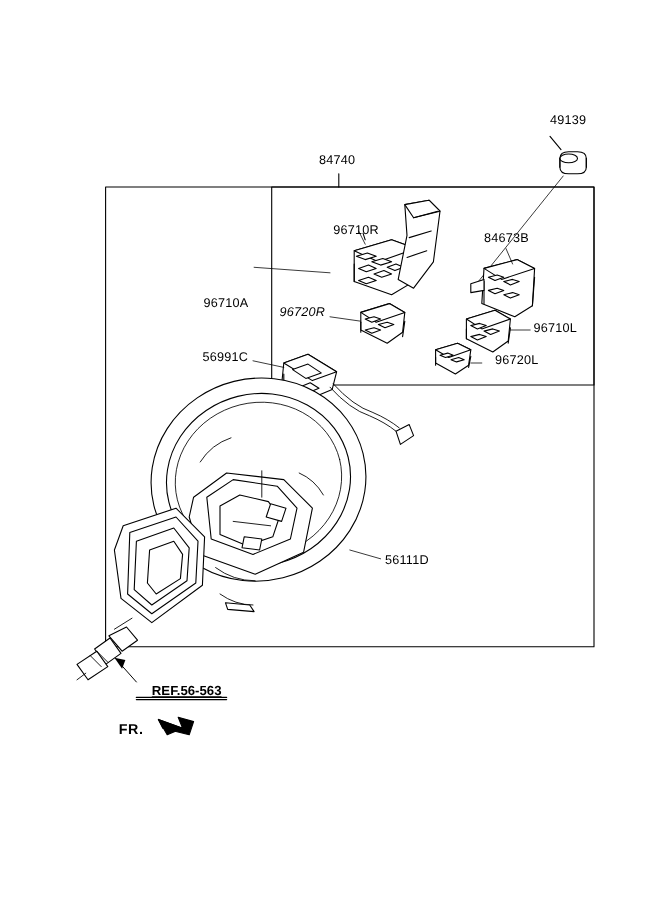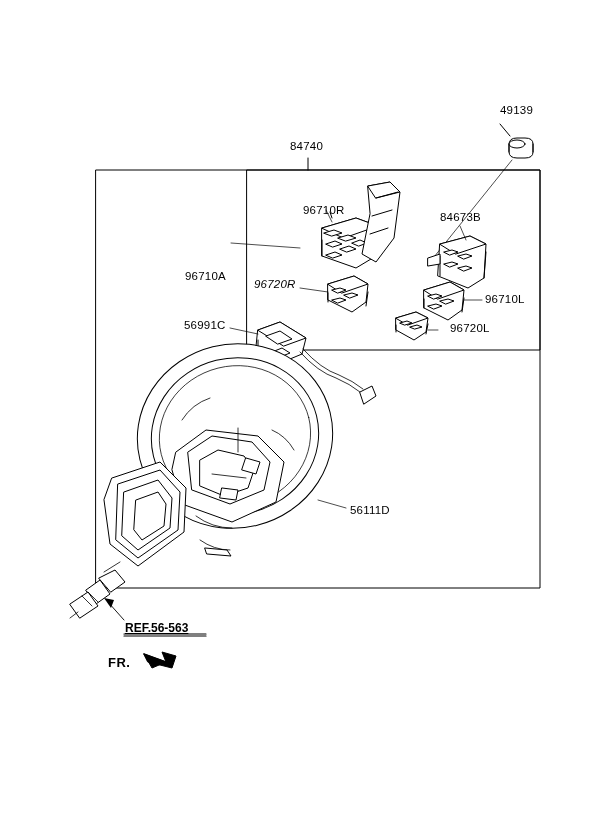--- a/index.html
+++ b/index.html
@@ -39,20 +39,21 @@
   .lbl-fr {
     font-size: 13px;
     font-weight: bold;
     letter-spacing: 0.5px;
   }
   .lbl-ref {
     font-size: 12px;
     font-weight: bold;
     letter-spacing: 0px;
     text-decoration: underline;
+    margin-left: 13px;
   }
 </style>
 </head>
 <body>
 
 <div id="diagram-root">
 
   <svg class="art" viewBox="0 0 600 820">
     <g fill="none" stroke="#000000" stroke-width="1" stroke-linejoin="round" stroke-linecap="round">
 

